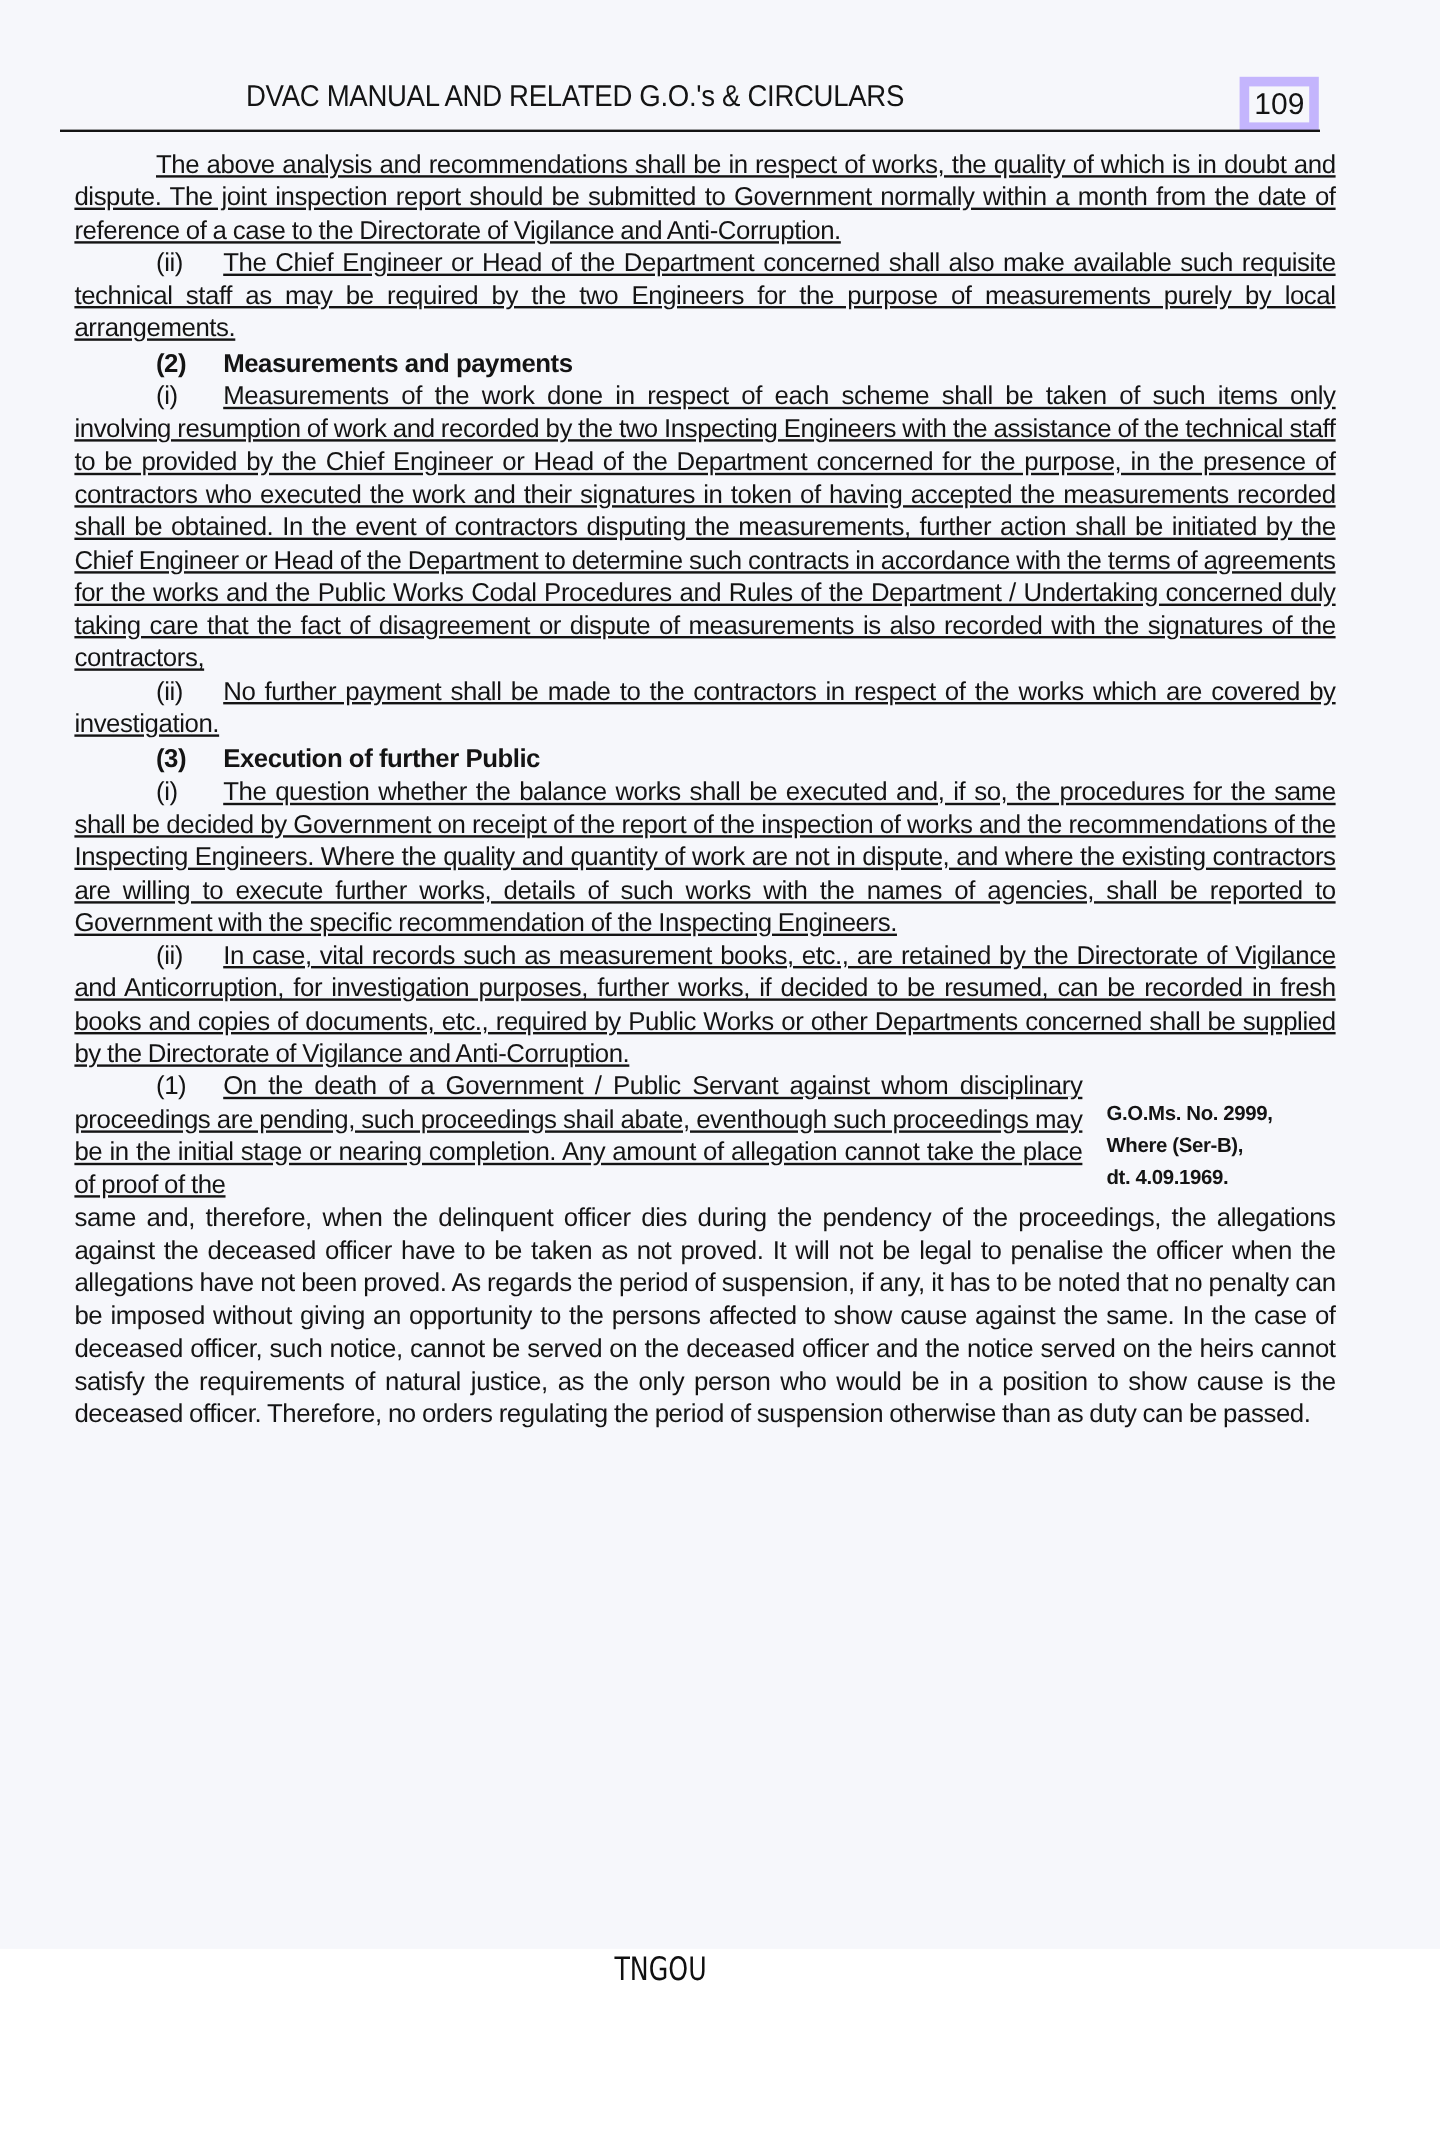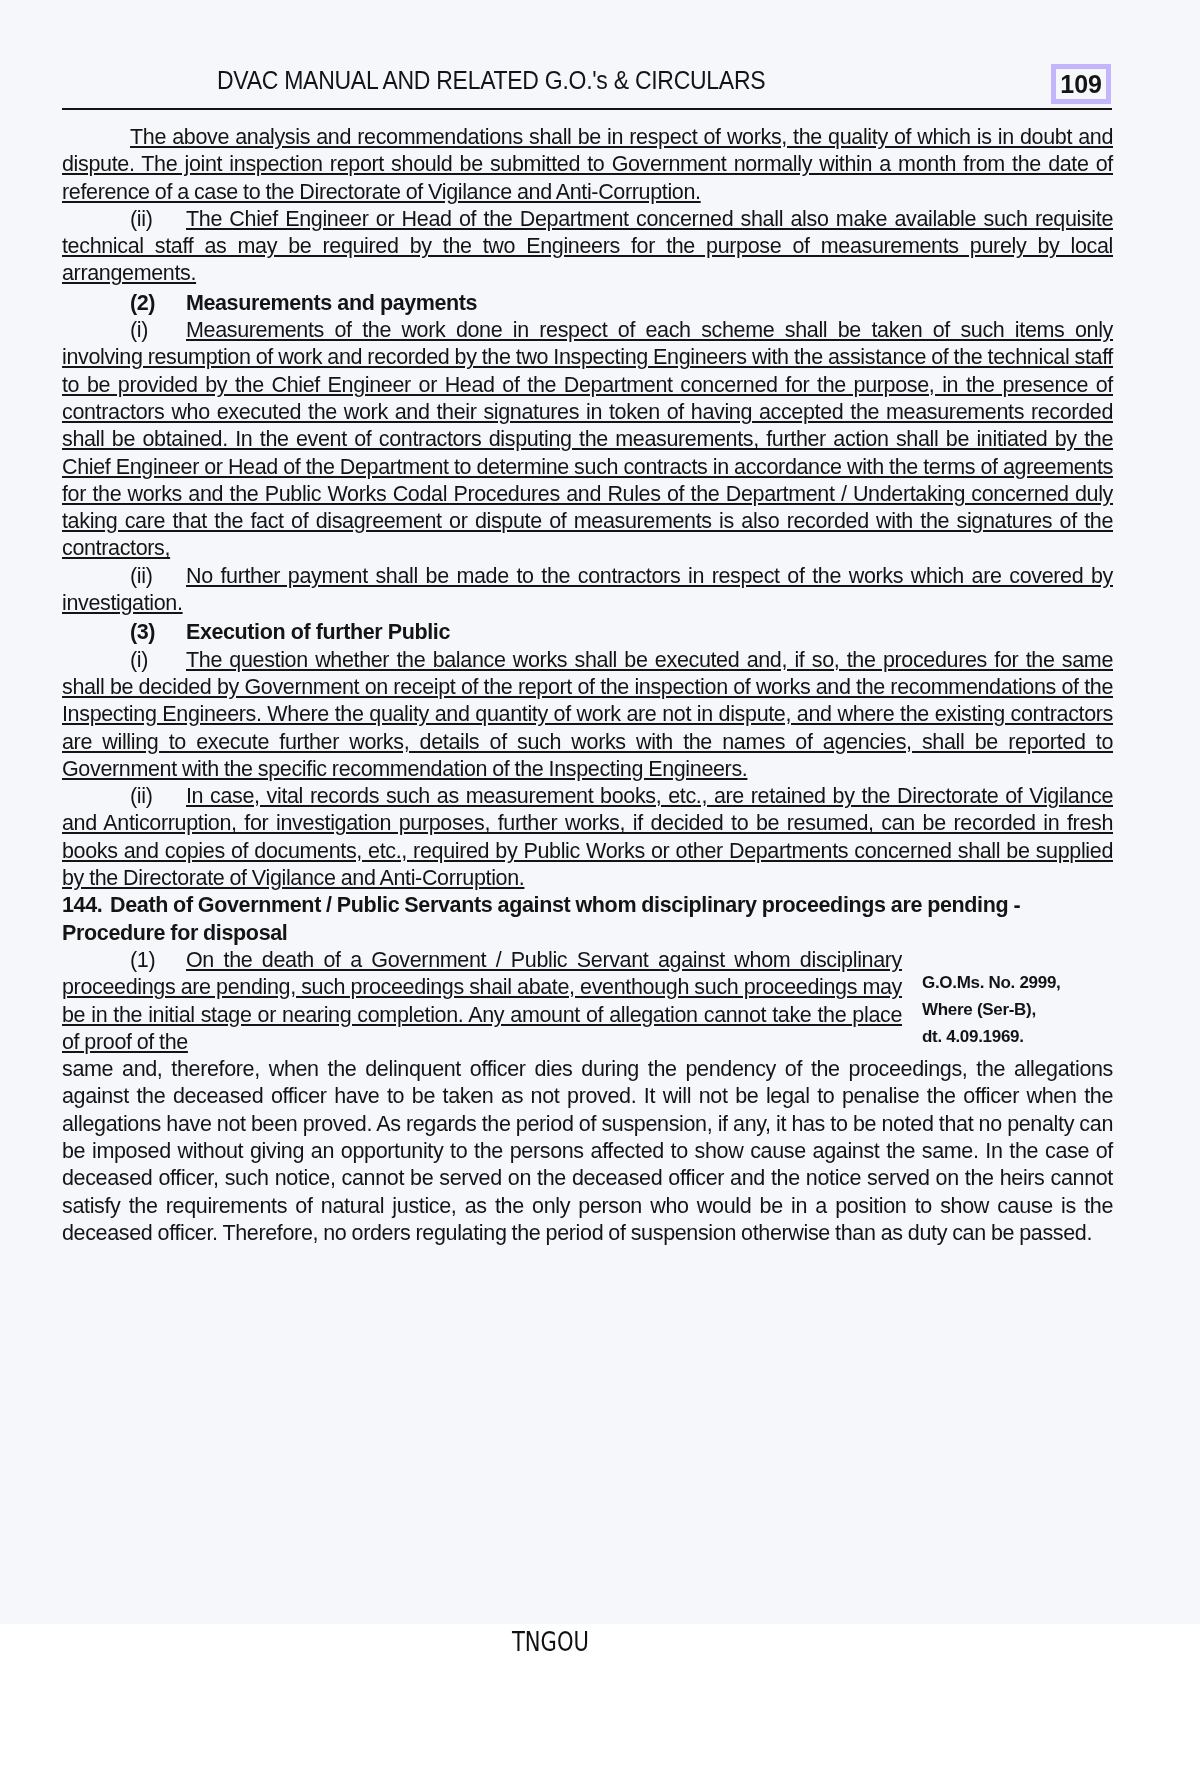--- a/index.html
+++ b/index.html
@@ -18,43 +18,43 @@
     .scan {
       position: absolute;
       left: 0;
       top: 0;
       width: 1200px;
       height: 1624px;
       background: #f6f7fb;
     }
     .header {
       position: absolute;
-      left: 62px;
+      left: 50px;
       top: 64px;
       width: 1053px;
       height: 48px;
     }
     .header-title {
       position: absolute;
       left: 155px;
       top: 2px;
       font-size: 25px;
       letter-spacing: -0.3px;
       transform: scaleX(0.92);
       transform-origin: left top;
       white-space: nowrap;
     }
     .page-number {
       position: absolute;
       right: 4px;
       top: 0;
-      border: 5px solid #c4b5fd;
+      border: 8px solid #c4b5fd;
       padding: 0 4px;
       font-size: 25px;
-      font-weight: bold;
+      font-weight: normal;
       line-height: 30px;
     }
     .header-rule {
       position: absolute;
       left: 0;
       top: 44px;
       width: 1050px;
       height: 2px;
       background: #141414;
     }
@@ -150,21 +150,20 @@
   <p class="indent"><span class="para-label">(i)</span><span>Measurements of the work done in respect of each scheme shall be taken of such items only involving resumption of work and recorded by the two Inspecting Engineers with the assistance of the technical staff to be provided by the Chief Engineer or Head of the Department concerned for the purpose, in the presence of contractors who executed the work and their signatures in token of having accepted the measurements recorded shall be obtained. In the event of contractors disputing the measurements, further action shall be initiated by the Chief Engineer or Head of the Department to determine such contracts in accordance with the terms of agreements for the works and the Public Works Codal Procedures and Rules of the Department / Undertaking concerned duly taking care that the fact of disagreement or dispute of measurements is also recorded with the signatures of the contractors,</span></p>
 
   <p class="indent"><span class="para-label">(ii)</span><span>No further payment shall be made to the contractors in respect of the works which are covered by investigation.</span></p>
 
   <div class="subheading"><span class="para-label">(3)</span><span>Execution of further Public</span></div>
 
   <p class="indent"><span class="para-label">(i)</span><span>The question whether the balance works shall be executed and, if so, the procedures for the same shall be decided by Government on receipt of the report of the inspection of works and the recommendations of the Inspecting Engineers. Where the quality and quantity of work are not in dispute, and where the existing contractors are willing to execute further works, details of such works with the names of agencies, shall be reported to Government with the specific recommendation of the Inspecting Engineers.</span></p>
 
   <p class="indent"><span class="para-label">(ii)</span><span>In case, vital records such as measurement books, etc., are retained by the Directorate of Vigilance and Anticorruption, for investigation purposes, further works, if decided to be resumed, can be recorded in fresh books and copies of documents, etc., required by Public Works or other Departments concerned shall be supplied by the Directorate of Vigilance and Anti-Corruption.</span></p>
 
-  <p class="section-heading"><span class="sec-num">144.</span><span>Death of Government / Public Servants against whom disciplinary proceedings are pending - Procedure for disposal</span></p>
 
   <div class="side-block">
     <p class="indent body-text"><span class="para-label">(1)</span><span>On the death of a Government / Public Servant against whom disciplinary proceedings are pending, such proceedings shail abate, eventhough such proceedings may be in the initial stage or nearing completion. Any amount of allegation cannot take the place of proof of the</span></p>
     <div class="side-note">
       <div>G.O.Ms. No. 2999,</div>
       <div>Where (Ser-B),</div>
       <div>dt. 4.09.1969.</div>
     </div>
   </div>
 

